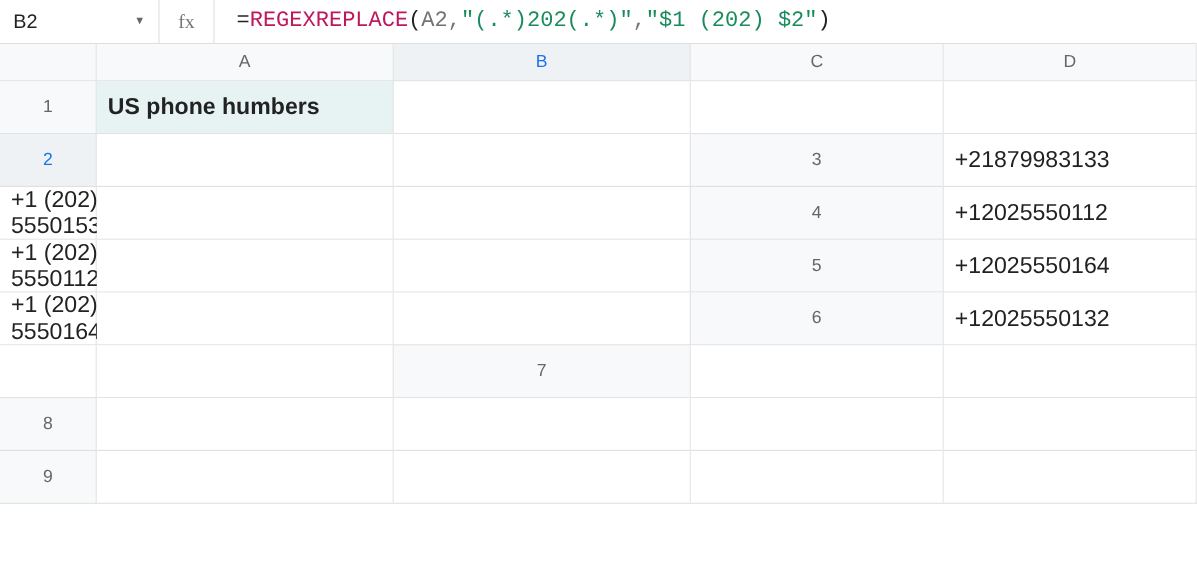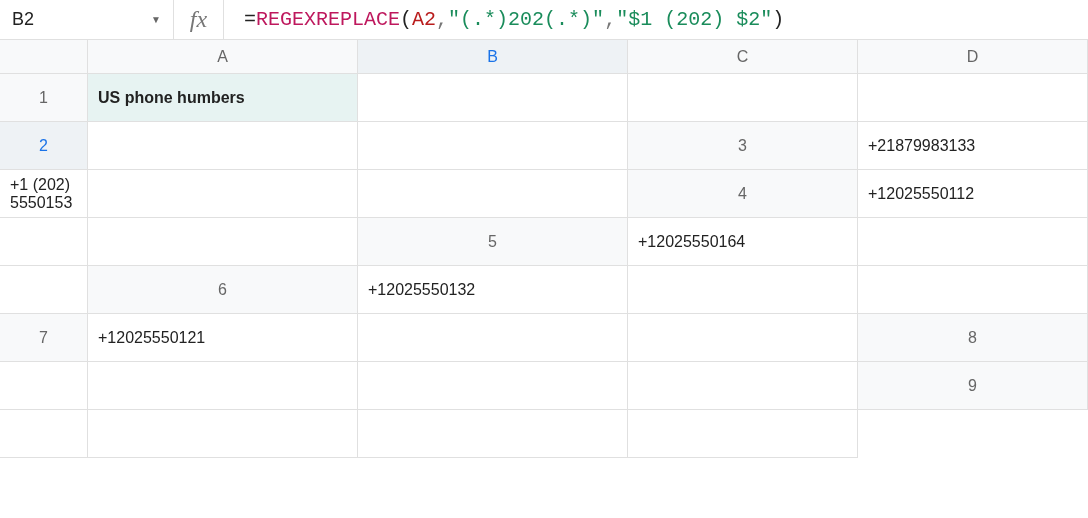--- a/index.html
+++ b/index.html
@@ -16,60 +16,59 @@
       overflow: hidden;
     }
     .formula-bar {
       display: flex;
       align-items: center;
       height: 40px;
       border-bottom: 1px solid #e0e0e0;
       background: #fff;
     }
     .name-box {
-      width: 174px;
+      width: 145px;
       padding: 0 12px;
       font-size: 18px;
       color: #222;
       display: flex;
       align-items: center;
       justify-content: space-between;
       height: 100%;
       border-right: 1px solid #e0e0e0;
     }
     .dropdown-arrow {
       font-size: 10px;
       color: #666;
     }
     .fx-symbol {
       width: 50px;
       text-align: center;
-      font-style: italic;
       font-family: 'Times New Roman', serif;
-      font-size: 24px;
+      font-size: 18px;
       color: #777;
       border-right: 1px solid #e0e0e0;
       height: 100%;
       display: flex;
       align-items: center;
       justify-content: center;
     }
     .formula-text {
       padding: 0 20px;
       font-family: 'Consolas', 'Courier New', monospace;
       font-size: 20px;
       color: #222;
       flex: 1;
       display: flex;
       align-items: center;
       height: 100%;
     }
     .fn-name { color: #be185d; }
     .paren { color: #222; }
-    .ref { color: #b91c1c; }
+    .ref { color: #737373; }
     .comma { color: #777; }
     .str { color: #1a8c5b; }
     .grid-container {
       display: grid;
       grid-template-columns: 88px 270px 270px 230px 230px;
       grid-auto-rows: auto;
     }
     .corner-cell {
       background: #f8f9fa;
       border-right: 1px solid #e0e0e0;
@@ -104,21 +103,21 @@
     .row-header.selected {
       background: #eef2f5;
       color: #1a73e8;
     }
     .cell {
       border-right: 1px solid #e0e0e0;
       border-bottom: 1px solid #e0e0e0;
       padding: 0 10px;
       display: flex;
       align-items: center;
-      font-size: 16px;
+      font-size: 21px;
       color: #222;
       background: #fff;
       position: relative;
     }
     .row-data {
       height: 48px;
     }
     .row-header-h {
       height: 48px;
     }
@@ -181,35 +180,36 @@
   <div class="cell row-data"></div>
 
   <div class="row-header row-header-h">3</div>
   <div class="cell row-data">+21879983133</div>
   <div class="cell row-data">+1 (202) 5550153</div>
   <div class="cell row-data"></div>
   <div class="cell row-data"></div>
 
   <div class="row-header row-header-h">4</div>
   <div class="cell row-data">+12025550112</div>
+  <div class="cell row-data">+1 (202) 5550112</div>
   <div class="cell row-data"></div>
   <div class="cell row-data"></div>
 
   <div class="row-header row-header-h">5</div>
   <div class="cell row-data">+12025550164</div>
+  <div class="cell row-data">+1 (202) 5550164</div>
   <div class="cell row-data"></div>
   <div class="cell row-data"></div>
 
   <div class="row-header row-header-h">6</div>
   <div class="cell row-data">+12025550132</div>
   <div class="cell row-data"></div>
   <div class="cell row-data"></div>
 
   <div class="row-header row-header-h">7</div>
-  <div class="cell row-data">+12025550121</div>
   <div class="cell row-data"></div>
   <div class="cell row-data"></div>
 
   <div class="row-header row-header-h">8</div>
   <div class="cell row-data"></div>
   <div class="cell row-data"></div>
   <div class="cell row-data"></div>
   <div class="cell row-data"></div>
 
   <div class="row-header row-header-h">9</div>

